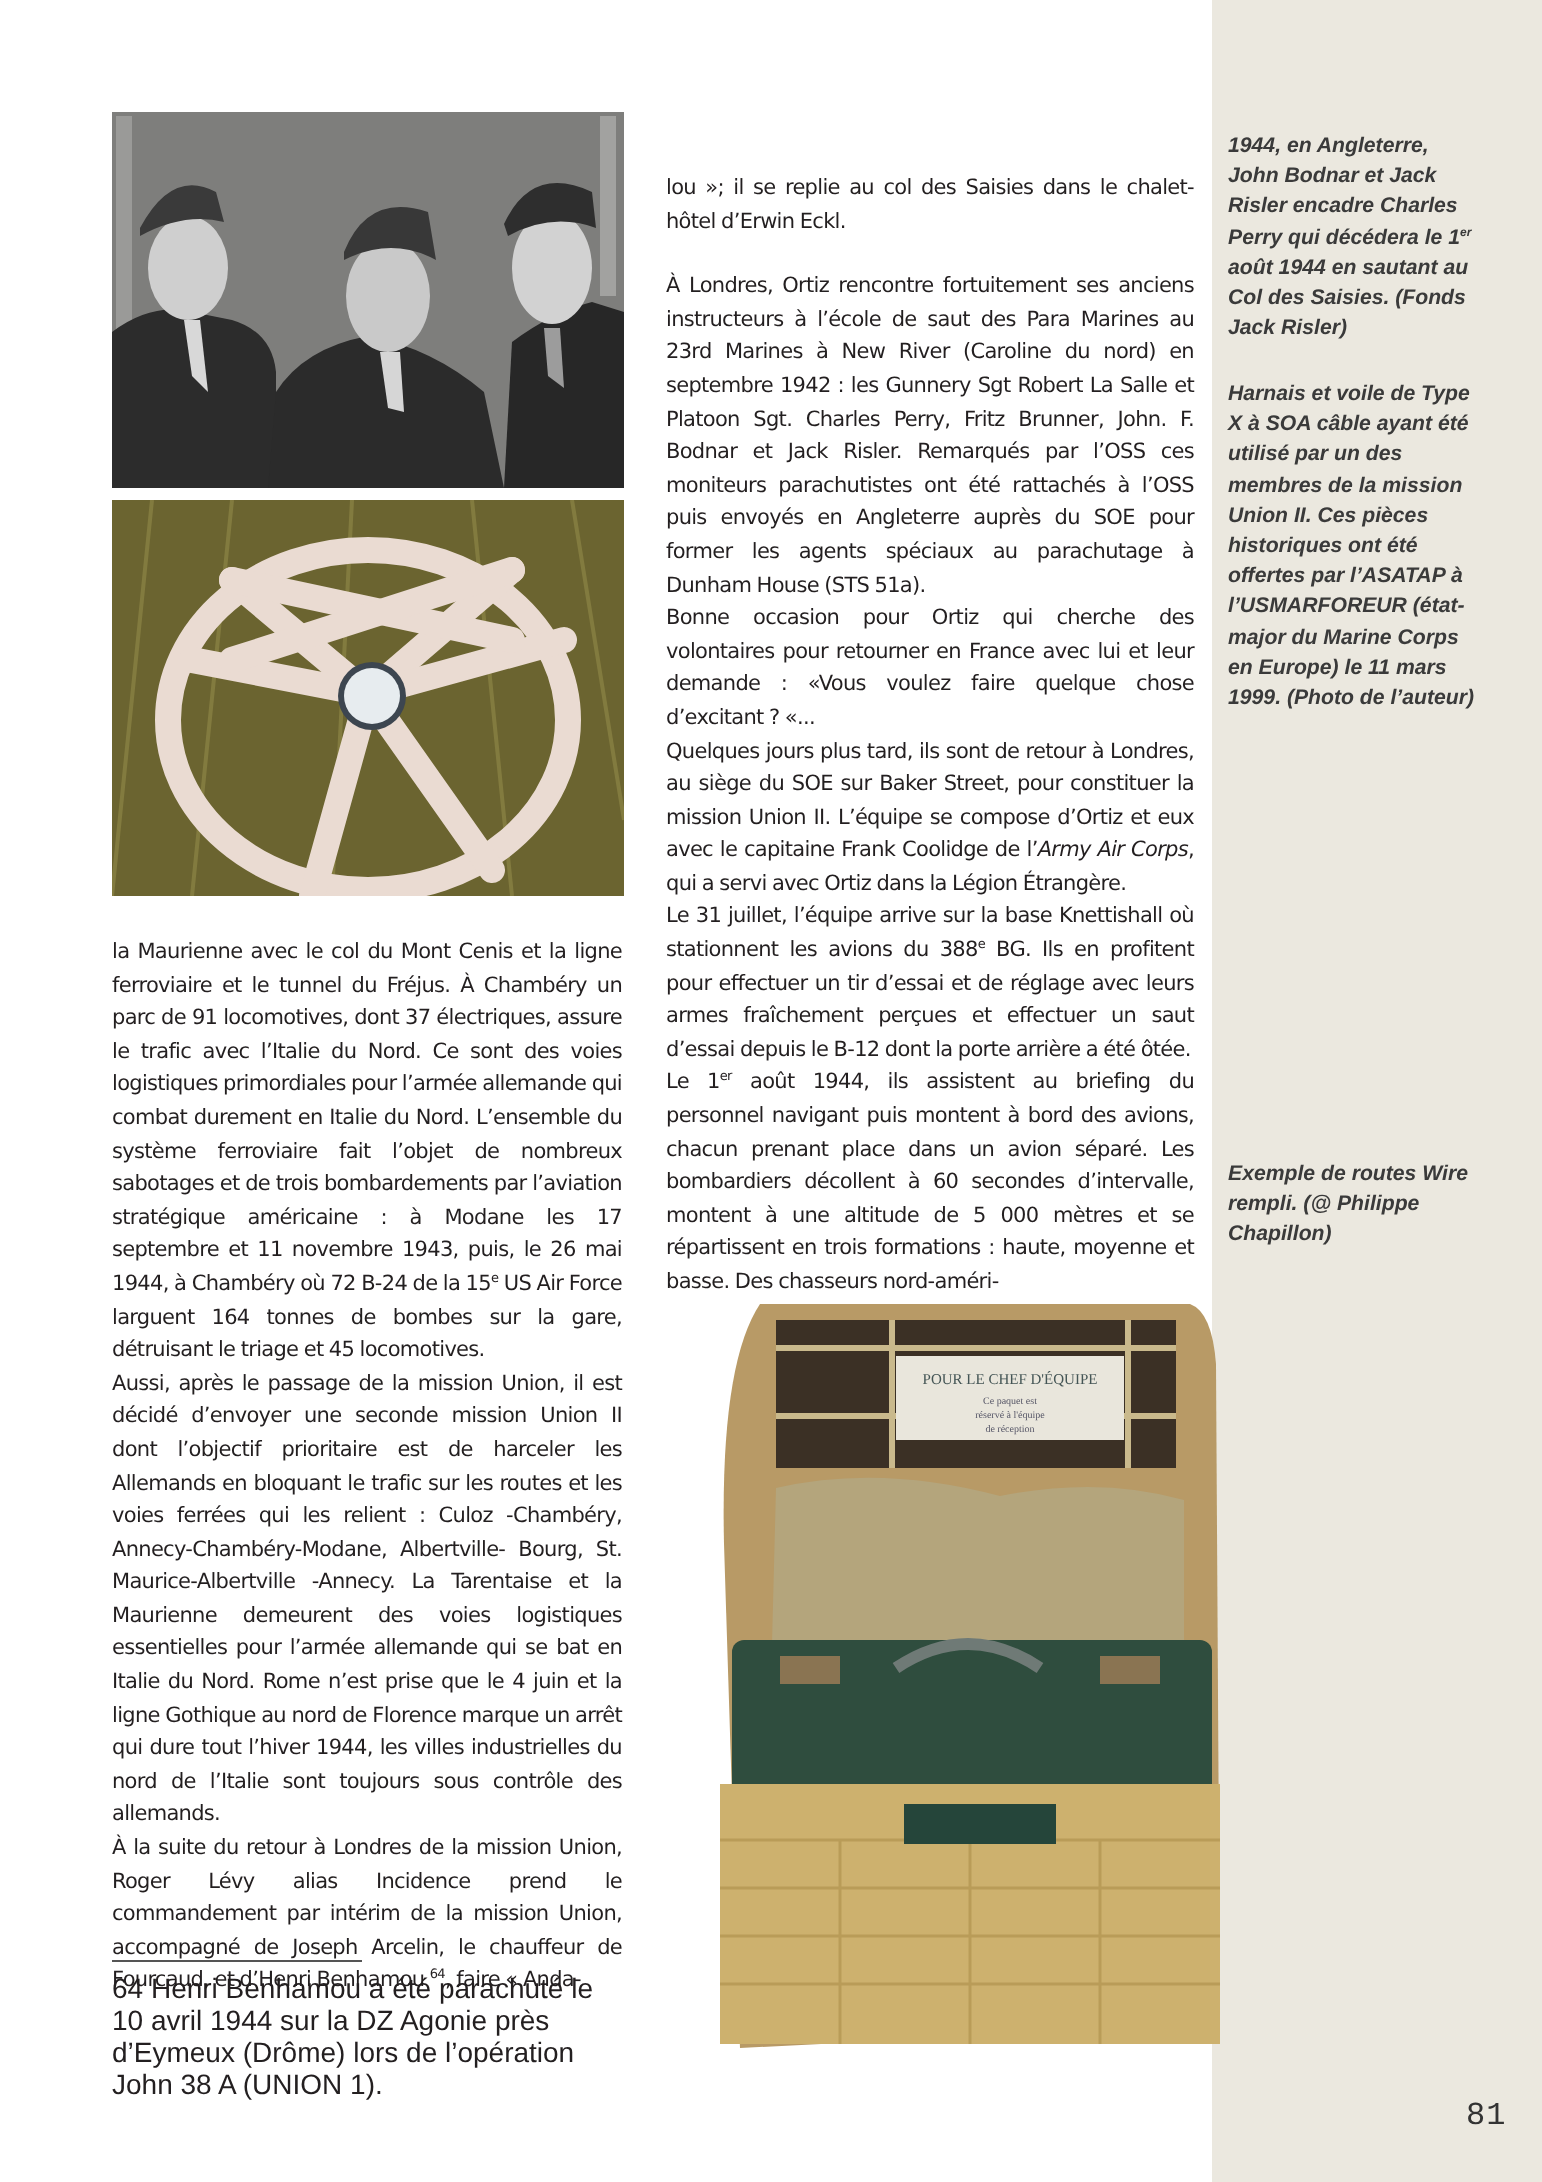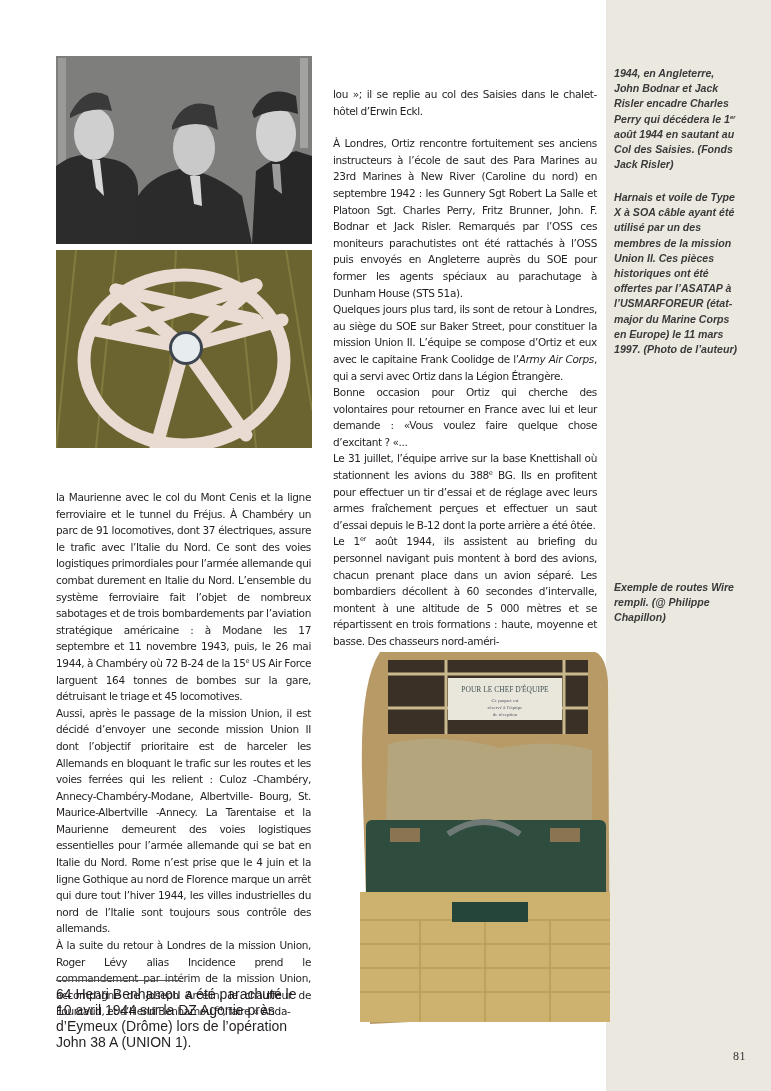--- a/index.html
+++ b/index.html
@@ -19,33 +19,33 @@
       font-weight: bold; font-style: italic;
       font-size: 10.6px; line-height: 15.2px;
       color: #3a3a3a;
     }
     .caption sup { font-size: 6px; vertical-align: 4px; line-height: 0; }
     #cap1 { top: 66px; }
     #cap2 { top: 190px; }
     #cap3 { top: 580px; }
     .pagenum {
       position: absolute; left: 733px; top: 1049px;
-      font-family: Liberation Serif, serif; font-size: 12px; color: #333;
+      font-family: Liberation Mono, monospace; font-size: 16px; color: #333;
       letter-spacing: 0.5px;
     }
     .col {
       position: absolute;
       font-family: "DejaVu Sans", sans-serif;
       font-size: 10.5px; line-height: 16.6px;
       text-align: justify; color: #231f20;
       letter-spacing: -0.35px; word-spacing: -0.3px;
     }
     .col p { margin: 0; }
     .col sup { font-size: 6.5px; vertical-align: 4px; line-height: 0; }
-    #col-left { left: 56px; top: 489px; width: 255px; }
+    #col-left { left: 56px; top: 468px; width: 255px; }
     #col-mid { left: 333px; top: 66px; width: 264px; margin-top: 20px; }
     .gap { height: 16px; }
     .footnote-rule {
       position: absolute; left: 56px; top: 980px; width: 125px; height: 0;
       border-top: 0.8px solid #555;
     }
     .footnote {
       position: absolute; left: 56px; top: 986px; width: 258px;
       font-family: "Liberation Sans", sans-serif; font-size: 14px; line-height: 16px;
       color: #231f20;
@@ -151,35 +151,35 @@
       <line x1="0" y1="340" x2="250" y2="340"></line>
       <line x1="60" y1="268" x2="60" y2="370"></line>
       <line x1="125" y1="268" x2="125" y2="370"></line>
       <line x1="190" y1="268" x2="190" y2="370"></line>
     </g>
     <rect x="92" y="250" width="76" height="20" fill="#25453a"></rect>
   </svg>
 </div>
 
 <div class="caption" id="cap1"><span>1944, en Angleterre, John Bodnar et Jack Risler encadre Charles Perry qui décédera le 1</span><sup>er</sup><span> août 1944 en sautant au Col des Saisies. (Fonds Jack Risler)</span></div>
-<div class="caption" id="cap2">Harnais et voile de Type X à SOA câble ayant été utilisé par un des membres de la mission Union II. Ces pièces historiques ont été offertes par l’ASATAP à l’USMARFOREUR (état-major du Marine Corps en Europe) le 11 mars 1997. (Photo de l’auteur)</div>
+<div class="caption" id="cap2">Harnais et voile de Type X à SOA câble ayant été utilisé par un des membres de la mission Union II. Ces pièces historiques ont été offertes par l’ASATAP à l’USMARFOREUR (état-major du Marine Corps en Europe) le 11 mars 1999. (Photo de l’auteur)</div>
 <div class="caption" id="cap3">Exemple de routes Wire rempli. (@ Philippe Chapillon)</div>
 
 <div class="col" id="col-left">
   <p><span>la Maurienne avec le col du Mont Cenis et la ligne ferroviaire et le tunnel du Fréjus. À Chambéry un parc de 91 locomotives, dont 37 électriques, assure le trafic avec l’Italie du Nord. Ce sont des voies logistiques primordiales pour l’armée allemande qui combat durement en Italie du Nord. L’ensemble du système ferroviaire fait l’objet de nombreux sabotages et de trois bombardements par l’aviation stratégique américaine : à Modane les 17 septembre et 11 novembre 1943, puis, le 26 mai 1944, à Chambéry où 72 B-24 de la 15</span><sup>e</sup><span> US Air Force larguent 164 tonnes de bombes sur la gare, détruisant le triage et 45 locomotives.</span></p>
   <p>Aussi, après le passage de la mission Union, il est décidé d’envoyer une seconde mission Union II dont l’objectif prioritaire est de harceler les Allemands en bloquant le trafic sur les routes et les voies ferrées qui les relient : Culoz -Chambéry, Annecy-Chambéry-Modane, Albertville- Bourg, St. Maurice-Albertville -Annecy. La Tarentaise et la Maurienne demeurent des voies logistiques essentielles pour l’armée allemande qui se bat en Italie du Nord. Rome n’est prise que le 4 juin et la ligne Gothique au nord de Florence marque un arrêt qui dure tout l’hiver 1944, les villes industrielles du nord de l’Italie sont toujours sous contrôle des allemands.</p>
   <p><span>À la suite du retour à Londres de la mission Union, Roger Lévy alias Incidence prend le commandement par intérim de la mission Union, accompagné de Joseph Arcelin, le chauffeur de Fourcaud, et d’Henri Benhamou </span><sup>64</sup><span>, faire « Anda-</span></p>
 </div>
 
 <div class="col" id="col-mid">
   <p>lou »; il se replie au col des Saisies dans le chalet-hôtel d’Erwin Eckl.</p>
   <div class="gap"></div>
   <p>À Londres, Ortiz rencontre fortuitement ses anciens instructeurs à l’école de saut des Para Marines au 23rd Marines à New River (Caroline du nord) en septembre 1942 : les Gunnery Sgt Robert La Salle et Platoon Sgt. Charles Perry, Fritz Brunner, John. F. Bodnar et Jack Risler. Remarqués par l’OSS ces moniteurs parachutistes ont été rattachés à l’OSS puis envoyés en Angleterre auprès du SOE pour former les agents spéciaux au parachutage à Dunham House (STS 51a).</p>
+  <p>Bonne occasion pour Ortiz qui cherche des volontaires pour retourner en France avec lui et leur demande : «Vous voulez faire quelque chose d’excitant ? «...</p>
   <p><span>Quelques jours plus tard, ils sont de retour à Londres, au siège du SOE sur Baker Street, pour constituer la mission Union II. L’équipe se compose d’Ortiz et eux avec le capitaine Frank Coolidge de l’</span><i>Army Air Corps</i><span>, qui a servi avec Ortiz dans la Légion Étrangère.</span></p>
-  <p>Bonne occasion pour Ortiz qui cherche des volontaires pour retourner en France avec lui et leur demande : «Vous voulez faire quelque chose d’excitant ? «...</p>
   <p><span>Le 31 juillet, l’équipe arrive sur la base Knettishall où stationnent les avions du 388</span><sup>e</sup><span> BG. Ils en profitent pour effectuer un tir d’essai et de réglage avec leurs armes fraîchement perçues et effectuer un saut d’essai depuis le B-12 dont la porte arrière a été ôtée.</span></p>
   <p><span>Le 1</span><sup>er</sup><span> août 1944, ils assistent au briefing du personnel navigant puis montent à bord des avions, chacun prenant place dans un avion séparé. Les bombardiers décollent à 60 secondes d’intervalle, montent à une altitude de 5 000 mètres et se répartissent en trois formations : haute, moyenne et basse. Des chasseurs nord-améri-</span></p>
 </div>
 
 <div class="footnote-rule"></div>
 <div class="footnote">64 Henri Benhamou a été parachuté le 10 avril 1944 sur la DZ Agonie près d’Eymeux (Drôme) lors de l’opération John 38 A (UNION 1).</div>
 
 <div class="pagenum">81</div>
 
 </body></html>

